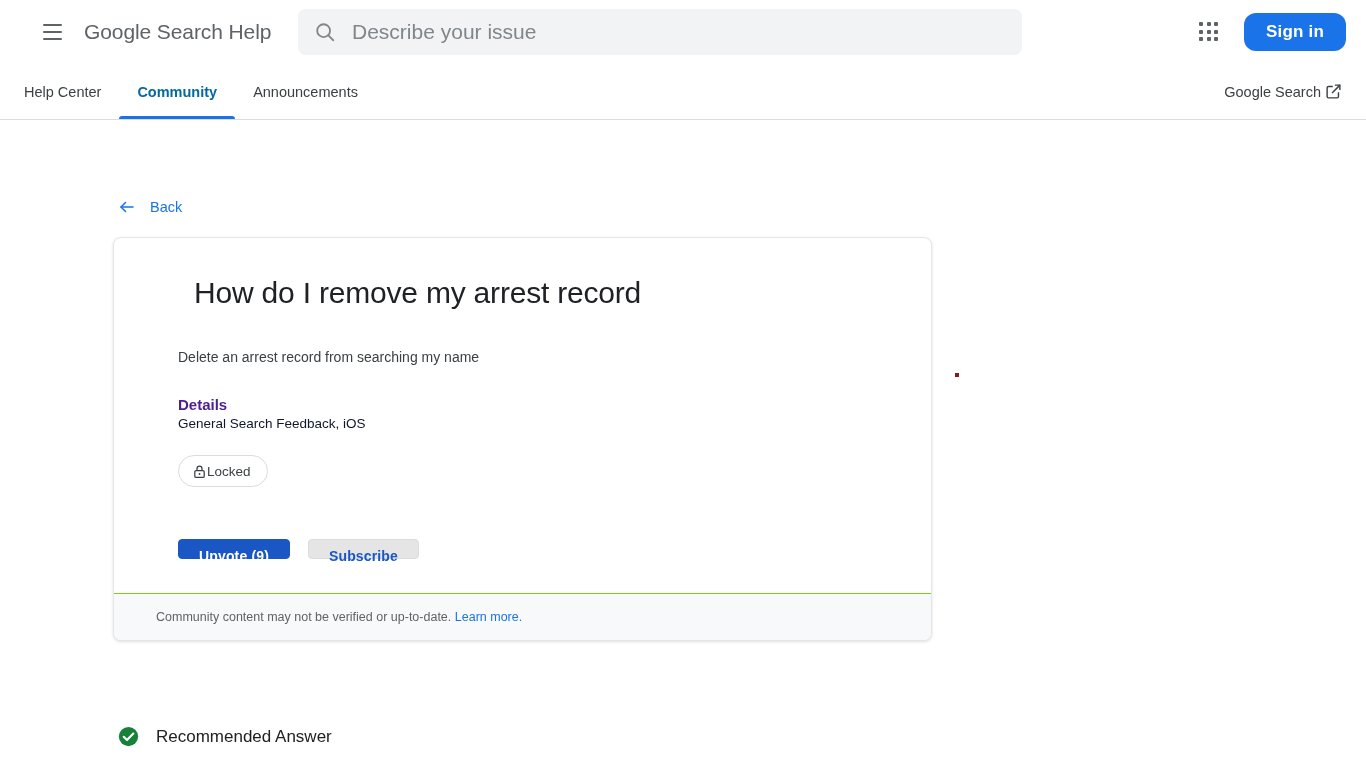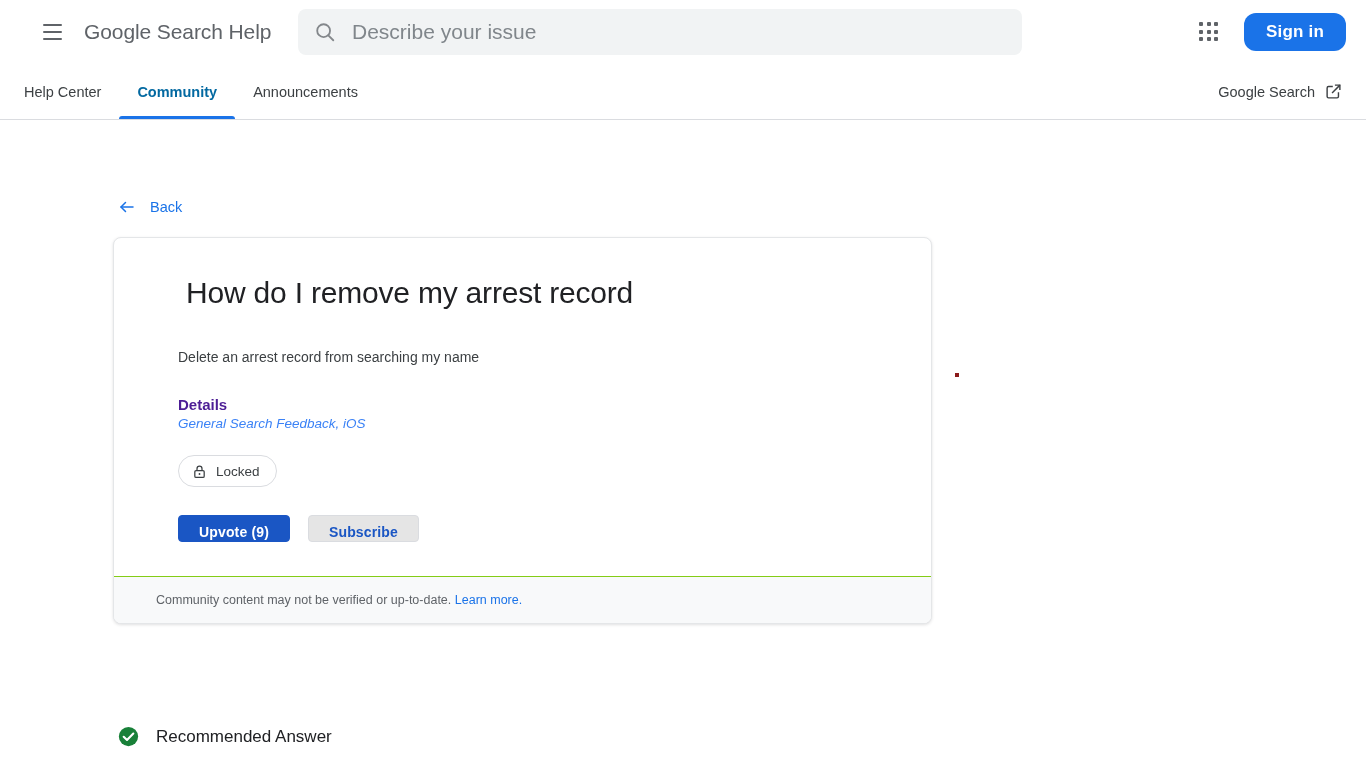--- a/index.html
+++ b/index.html
@@ -156,21 +156,21 @@
     left: 0; right: 0; bottom: 0;
     height: 3px;
     background: #1a73e8;
     border-radius: 3px 3px 0 0;
   }
   .nav-right {
     margin-left: auto;
     display: flex;
     align-items: center;
     height: 55px;
-    gap: 10px;
+    gap: 4px;
     cursor: pointer;
     color: #3c4043;
     font-size: 14.5px;
   }
   .ext-icon { width: 17px; height: 17px; display: block; }
 
   
   .content {
     position: relative;
     height: calc(768px - 64px - 57px);
@@ -242,67 +242,66 @@
     gap: 3px;
     cursor: pointer; border-radius: 50%;
   }
   .kebab i { width: 3.5px; height: 3.5px; border-radius: 50%; background: #5f6368; display: block; }
 
   .post-title {
     font-size: 30px;
     line-height: 38px;
     font-weight: normal;
     color: #202124;
-    margin: 0 0 34px 8px;
+    margin: 0 0 34px 16px;
     letter-spacing: -0.2px;
   }
   .post-body {
     font-size: 14px;
     line-height: 22px;
     color: #3c4043;
     margin: 0 0 28px 0;
   }
   .details-label {
     font-size: 15px;
     font-weight: bold;
     color: #4c1d95;
     margin-bottom: 3px;
   }
   .details-value {
     font-size: 13.5px;
-    color: #3b82f6;
+    color: #0f172a;
     cursor: pointer;
     margin-bottom: 24px;
-    font-style: italic;
   }
   .chip {
     display: inline-flex;
     align-items: center;
-    gap: 9px;
     height: 32px;
     padding: 0 16px 0 13px;
     border: 1px solid #dadce0;
     border-radius: 16px;
     font-size: 13.5px;
     color: #3c4043;
     margin-bottom: 28px;
     cursor: default;
   }
   .lock-icon { width: 15px; height: 15px; display: block; }
 
   .btn-row { display: flex; align-items: center; gap: 18px; }
   .btn {
-    height: 27px;
+    height: 20px;
     border-radius: 4px;
     font-size: 14px;
     font-weight: bold;
     font-family: "Liberation Sans", sans-serif;
     cursor: pointer;
     padding: 8px 20px;
     letter-spacing: .15px;
+    margin-top: 24px;
   }
   .btn-primary { background: #1a56c4; color: #fff; border: 1px solid #1a56c4; }
   .btn-secondary { background: #e5e5e5; color: #1a56c4; border: 1px solid #dadce0; }
 
   .card-footer {
     background: #f8f9fa;
     border-top: 1px solid #84cc16;
     padding: 16px 42px;
     font-size: 12.5px;
     color: #5f6368;

